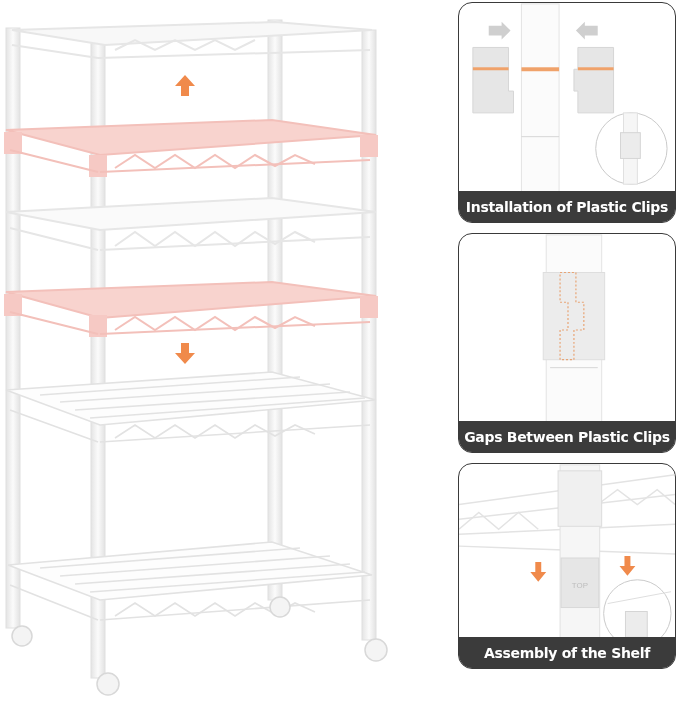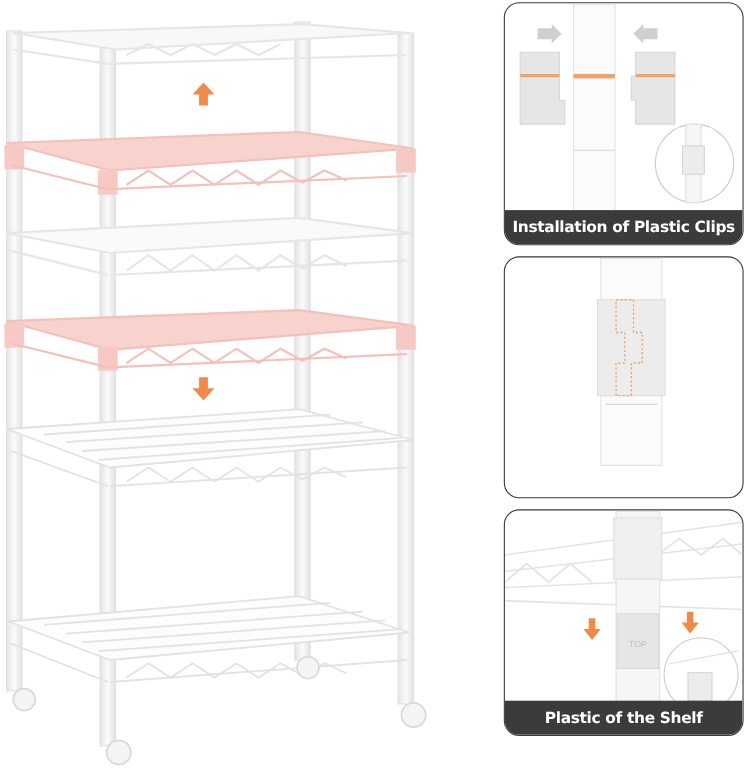--- a/index.html
+++ b/index.html
@@ -125,20 +125,21 @@
   <svg class="scene" viewBox="0 0 218 190" width="218" height="190">
     <g>
       <rect x="88" y="0" width="56" height="190" fill="#fbfbfb" stroke="#e3e3e3"></rect>
       <rect x="85" y="38" width="62" height="88" fill="#ececec" stroke="#dedede"></rect>
       <line x1="92" y1="134" x2="140" y2="134" stroke="#d6d6d6"></line>
     </g>
     <g fill="none" stroke="#e8a474" stroke-dasharray="2,2" stroke-width="1.2">
       <polyline points="102,38 118,38 118,68 126,68 126,96 116,96 116,126 102,126 102,96 110,96 110,68 102,68 102,38"></polyline>
     </g>
   </svg>
+  <div class="label">Gaps Between Plastic Clips</div>
 </div>
 
 <div class="panel" style="top:463px;height:206px;">
   <svg class="scene" viewBox="0 0 218 190" width="218" height="190">
     <g stroke="#e3e3e3" fill="none" stroke-width="1.5">
       <line x1="0" y1="40" x2="218" y2="10"></line>
         <line x1="0" y1="55" x2="218" y2="30"></line>
       <line x1="0" y1="70" x2="218" y2="60"></line>
         <line x1="0" y1="82" x2="218" y2="90"></line>
       <polyline points="0,65 20,48 40,65 60,48 80,65"></polyline>
@@ -153,14 +154,14 @@
       </g>
     <g fill="#f08a4b">
         <polygon points="170,112 162,102 167,102 167,92 173,92 173,102 178,102"></polygon>
       </g>
     <g>
       <circle cx="180" cy="150" r="34" fill="#fff" stroke="#c9c9c9"></circle>
       <line x1="150" y1="140" x2="214" y2="128" stroke="#dedede"></line>
       <rect x="168" y="148" width="22" height="26" fill="#ececec" stroke="#d5d5d5"></rect>
     </g>
   </svg>
-  <div class="label">Plastic of the Shelf</div>
+  <div class="label">Assembly of the Shelf</div>
 </div>
 
 </body></html>

